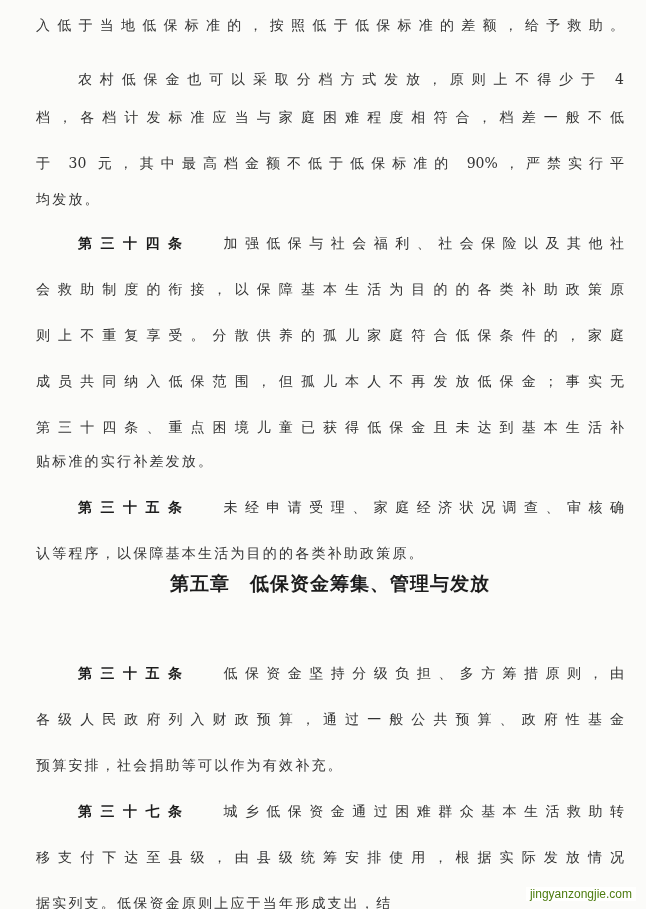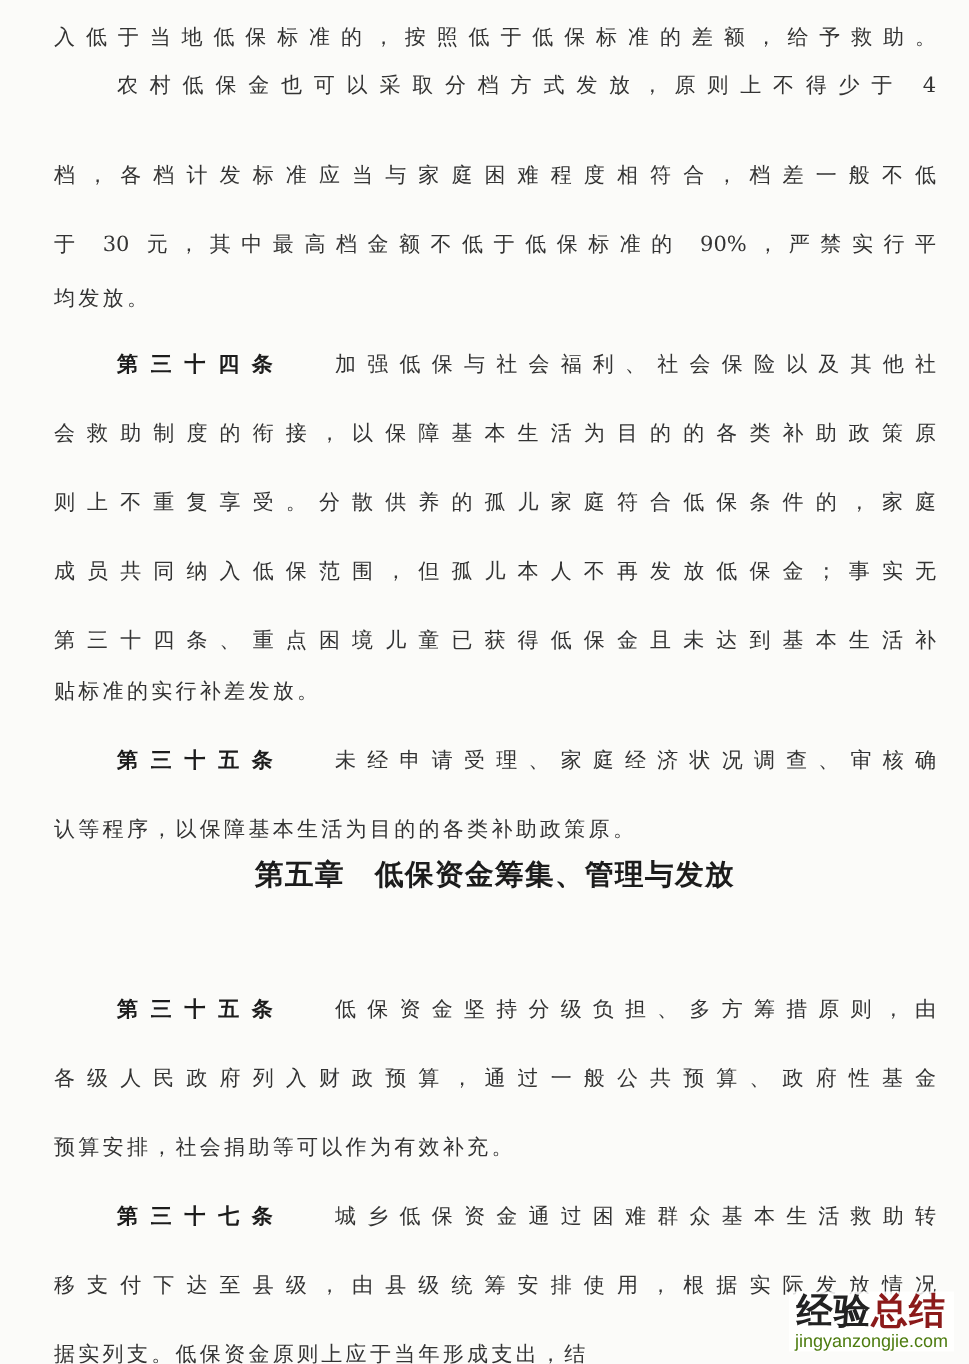--- a/index.html
+++ b/index.html
@@ -80,21 +80,21 @@
       line-height: 14px;
       color: #4d7c0f;
     }
   </style>
 </head>
 <body>
 
 <div class="page">
 
   <div class="line justify" style="top:6px">入低于当地低保标准的，按照低于低保标准的差额，给予救助。</div>
-  <div class="line justify indent" style="top:38px">农村低保金也可以采取分档方式发放，原则上不得少于 4</div>
+  <div class="line justify indent" style="top:60px">农村低保金也可以采取分档方式发放，原则上不得少于 4</div>
   <div class="line justify" style="top:98px">档，各档计发标准应当与家庭困难程度相符合，档差一般不低</div>
   <div class="line justify" style="top:144px">于 30 元，其中最高档金额不低于低保标准的 90%，严禁实行平</div>
   <div class="line" style="top:180px">均发放。</div>
 
   <div class="line justify indent" style="top:224px">
     <span class="art">第三十四条</span><span>加强低保与社会福利、社会保险以及其他社</span>
   </div>
   <div class="line justify" style="top:270px">会救助制度的衔接，以保障基本生活为目的的各类补助政策原</div>
   <div class="line justify" style="top:316px">则上不重复享受。分散供养的孤儿家庭符合低保条件的，家庭</div>
   <div class="line justify" style="top:362px">成员共同纳入低保范围，但孤儿本人不再发放低保金；事实无</div>
@@ -115,17 +115,14 @@
   <div class="line" style="top:746px">预算安排，社会捐助等可以作为有效补充。</div>
 
   <div class="line justify indent" style="top:792px">
     <span class="art">第三十七条</span><span>城乡低保资金通过困难群众基本生活救助转</span>
   </div>
   <div class="line justify" style="top:838px">移支付下达至县级，由县级统筹安排使用，根据实际发放情况</div>
   <div class="line" style="top:884px">据实列支。低保资金原则上应于当年形成支出，结</div>
 </div>
 
 <div class="watermark">
-  <div class="wm-cn">
-    <span class="dark">经验</span><span class="red">总结</span>
-  </div>
   <div class="wm-url">jingyanzongjie.com</div>
 </div>
 
 </body></html>

